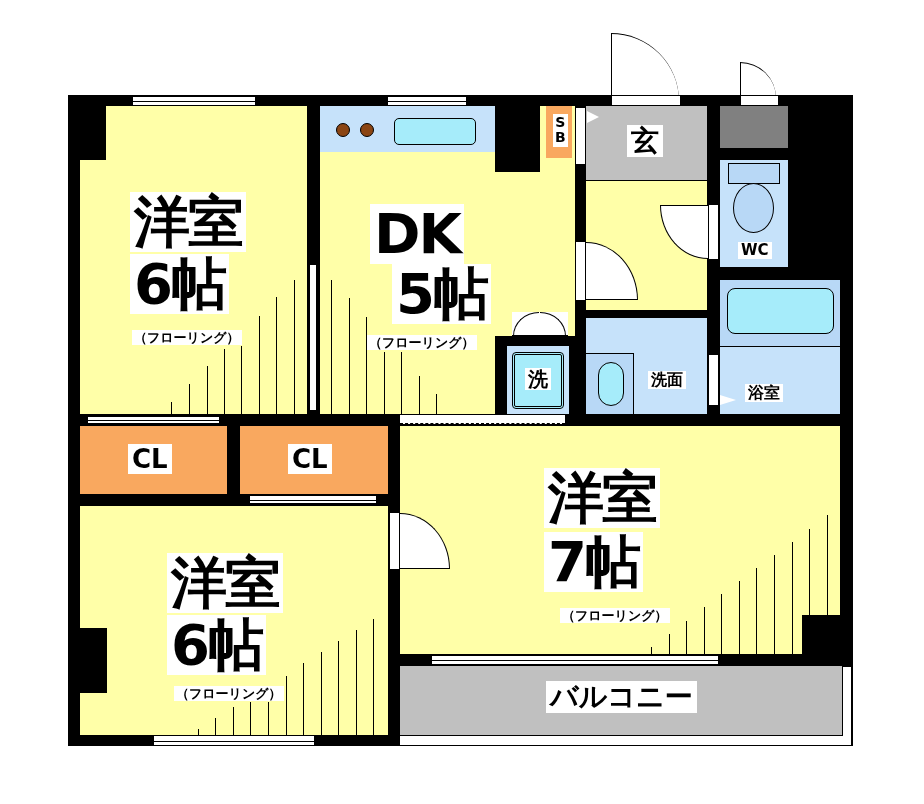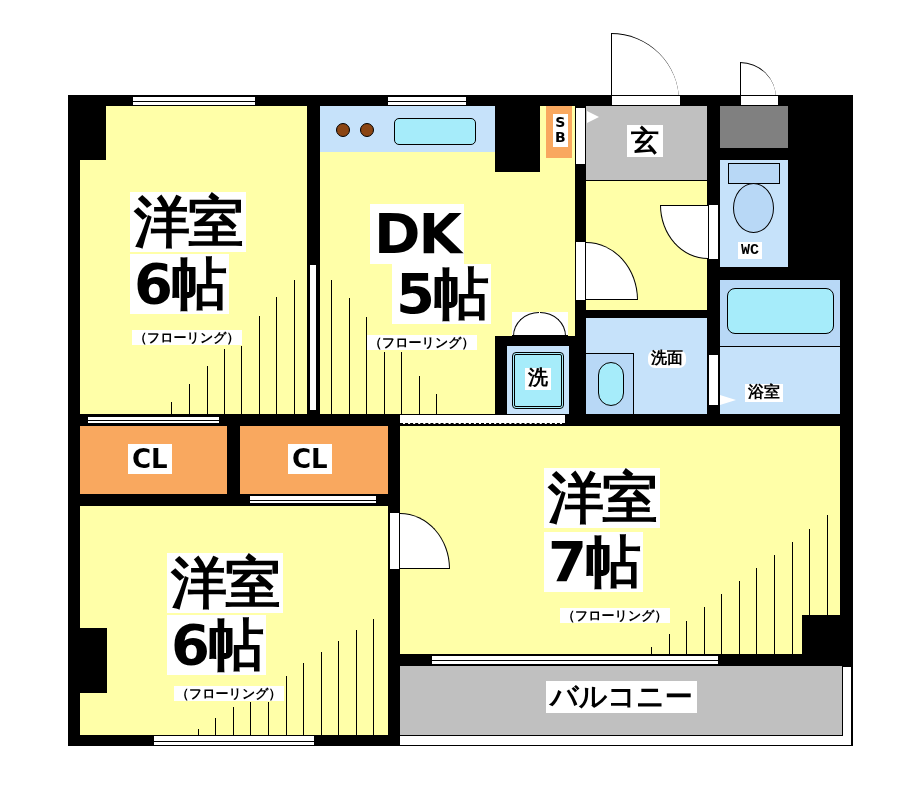--- a/index.html
+++ b/index.html
@@ -10,21 +10,21 @@
   .blue { background:#c6e2fa; }
   .ltblue { background:#a6ecfa; }
   .orange { background:#f9a85f; }
   .gray { background:#c0c0c0; }
   .dgray { background:#808080; }
   .white { background:#fff; }
   .label { position:absolute; background:#fff; color:#000; font-weight:bold; line-height:1; white-space:nowrap; font-family:"DejaVu Sans", sans-serif; }
   .big { font-size:56px; letter-spacing:-2px; padding:2px 4px; }
   .sub { font-size:13px; padding:1px 2px; background:#fff; }
   .mid { font-size:30px; padding:2px 4px; }
-  .small { font-size:17px; padding:1px 3px;font-family:Liberation Mono, monospace; }
+  .small { font-size:17px; padding:1px 3px; }
   .win { position:absolute; background:#fff; border-top:1px solid #000; border-bottom:1px solid #000; box-sizing:border-box; }
   .win::after { content:""; position:absolute; left:0; right:0; top:50%; border-top:1px solid #000; }
   .vwin { position:absolute; background:#fff; border-left:1px solid #000; border-right:1px solid #000; box-sizing:border-box; }
   .hatch { position:absolute; width:1px; background:#000; }
   .door { position:absolute; background:#fff; border:1px solid #000; box-sizing:border-box; }
 </style>
 </head>
 <body>
 
 <div class="abs wall" style="left:68px;top:95px;width:785px;height:651px;"></div>
@@ -94,21 +94,21 @@
 <div class="door" style="left:660px;top:205px;width:48px;height:54px;border-right:none;border-top-left-radius:0;border-bottom-left-radius:48px 54px;"></div>
 <div class="vwin" style="left:708px;top:205px;width:11px;height:54px;"></div>
 <div class="door" style="left:586px;top:242px;width:52px;height:58px;border-left:none;border-top-right-radius:52px 58px;"></div>
 <div class="vwin" style="left:575px;top:242px;width:11px;height:58px;"></div>
 <div class="abs wall" style="left:586px;top:310px;width:22px;height:10px;"></div>
 <div class="abs wall" style="left:687px;top:310px;width:22px;height:10px;"></div>
 
 <div class="abs blue" style="left:586px;top:318px;width:121px;height:96px;"></div>
 <div class="abs" style="left:586px;top:353px;width:48px;height:61px;background:#b8d8f6;border:1px solid #000;border-left:none;border-bottom:none;"></div>
 <div class="abs ltblue" style="left:598px;top:362px;width:26px;height:44px;border:1px solid #000;border-radius:13px;"></div>
-<div class="label small" style="left:648px;top:350px;font-size:16px;border-radius:7px;">洗面</div>
+<div class="label small" style="left:648px;top:371px;font-size:16px;">洗面</div>
 
 <div class="abs dgray" style="left:720px;top:106px;width:68px;height:42px;"></div>
 <div class="abs blue" style="left:720px;top:160px;width:68px;height:107px;"></div>
 <div class="abs" style="left:728px;top:163px;width:52px;height:21px;background:#b8d8f6;border:1px solid #000;"></div>
 <div class="abs" style="left:733px;top:183px;width:41px;height:50px;background:#b8d8f6;border:1px solid #000;border-radius:50%;"></div>
 <div class="label small" style="left:738px;top:242px;font-size:15px;">WC</div>
 
 <div class="abs blue" style="left:720px;top:280px;width:120px;height:134px;"></div>
 <div class="abs" style="left:720px;top:280px;width:120px;height:67px;background:#b8d8f6;border-bottom:1px solid #000;"></div>
 <div class="abs ltblue" style="left:727px;top:288px;width:107px;height:46px;border:1px solid #000;border-radius:8px;"></div>

